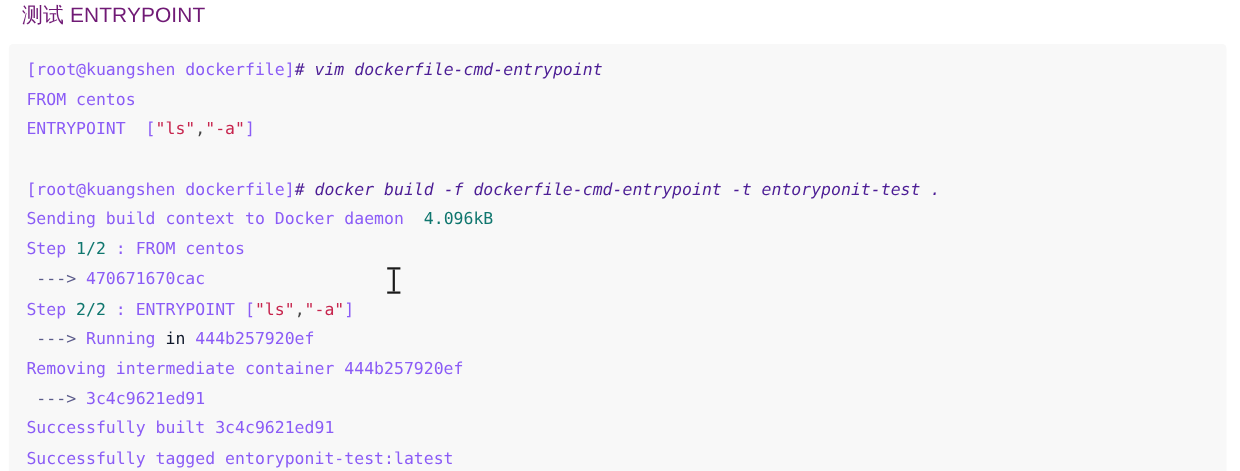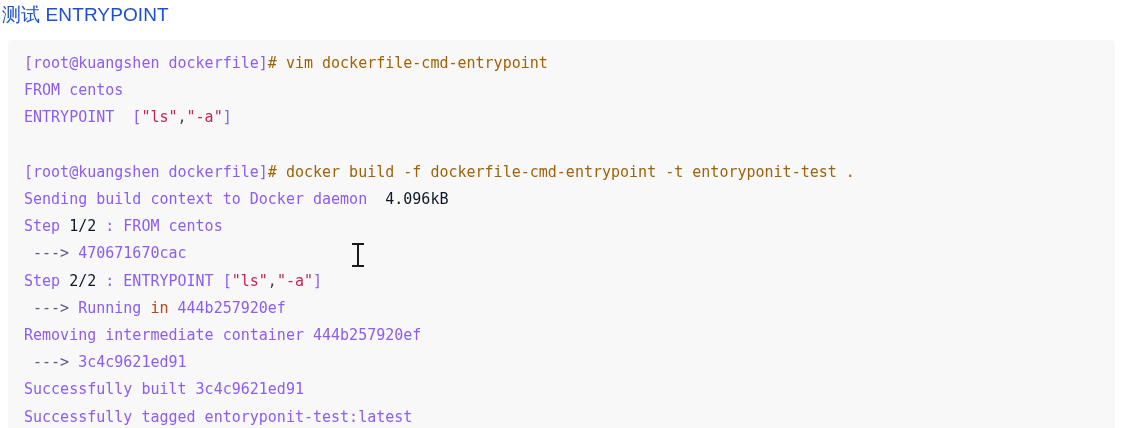--- a/index.html
+++ b/index.html
@@ -10,25 +10,25 @@
     height: 428px;
     overflow: hidden;
   }
   body {
     font-family: "Liberation Sans", sans-serif;
     -webkit-font-smoothing: antialiased;
   }
 
   #page-title {
     position: absolute;
-    left: 2px;
+    left: 20px;
     top: 2px;
     font-size: 19px;
     line-height: 26px;
-    color: #1d4ed8;
+    color: #701a75;
     font-family: "Liberation Sans", sans-serif;
     letter-spacing: 0.1px;
     white-space: nowrap;
   }
 
   #code-block {
     position: absolute;
     left: 8px;
     top: 40px;
     width: 1107px;
@@ -48,24 +48,24 @@
     line-height: 27.2px;
     color: #444444;
     white-space: pre;
     letter-spacing: 0px;
   }
 
   .ln { display: block; min-height: 27.2px; }
 
   
   .tok-default { color: #8b5cf6; }
-  .tok-comment { color: #a16207; }
+  .tok-comment { color: #4c1d95; font-style: italic; }
   .tok-string  { color: #c7254e; }
-  .tok-number  { color: #0f172a; }
-  .tok-keyword { color: #c2410c; }
+  .tok-number  { color: #0f766e; }
+  .tok-keyword { color: #0f172a; }
   .tok-arrow   { color: #5a5a8a; }
   .tok-punct   { color: #444444; }
 
   
   #text-cursor {
     position: absolute;
     left: 352px;
     top: 243px;
     width: 12px;
     height: 24px;

